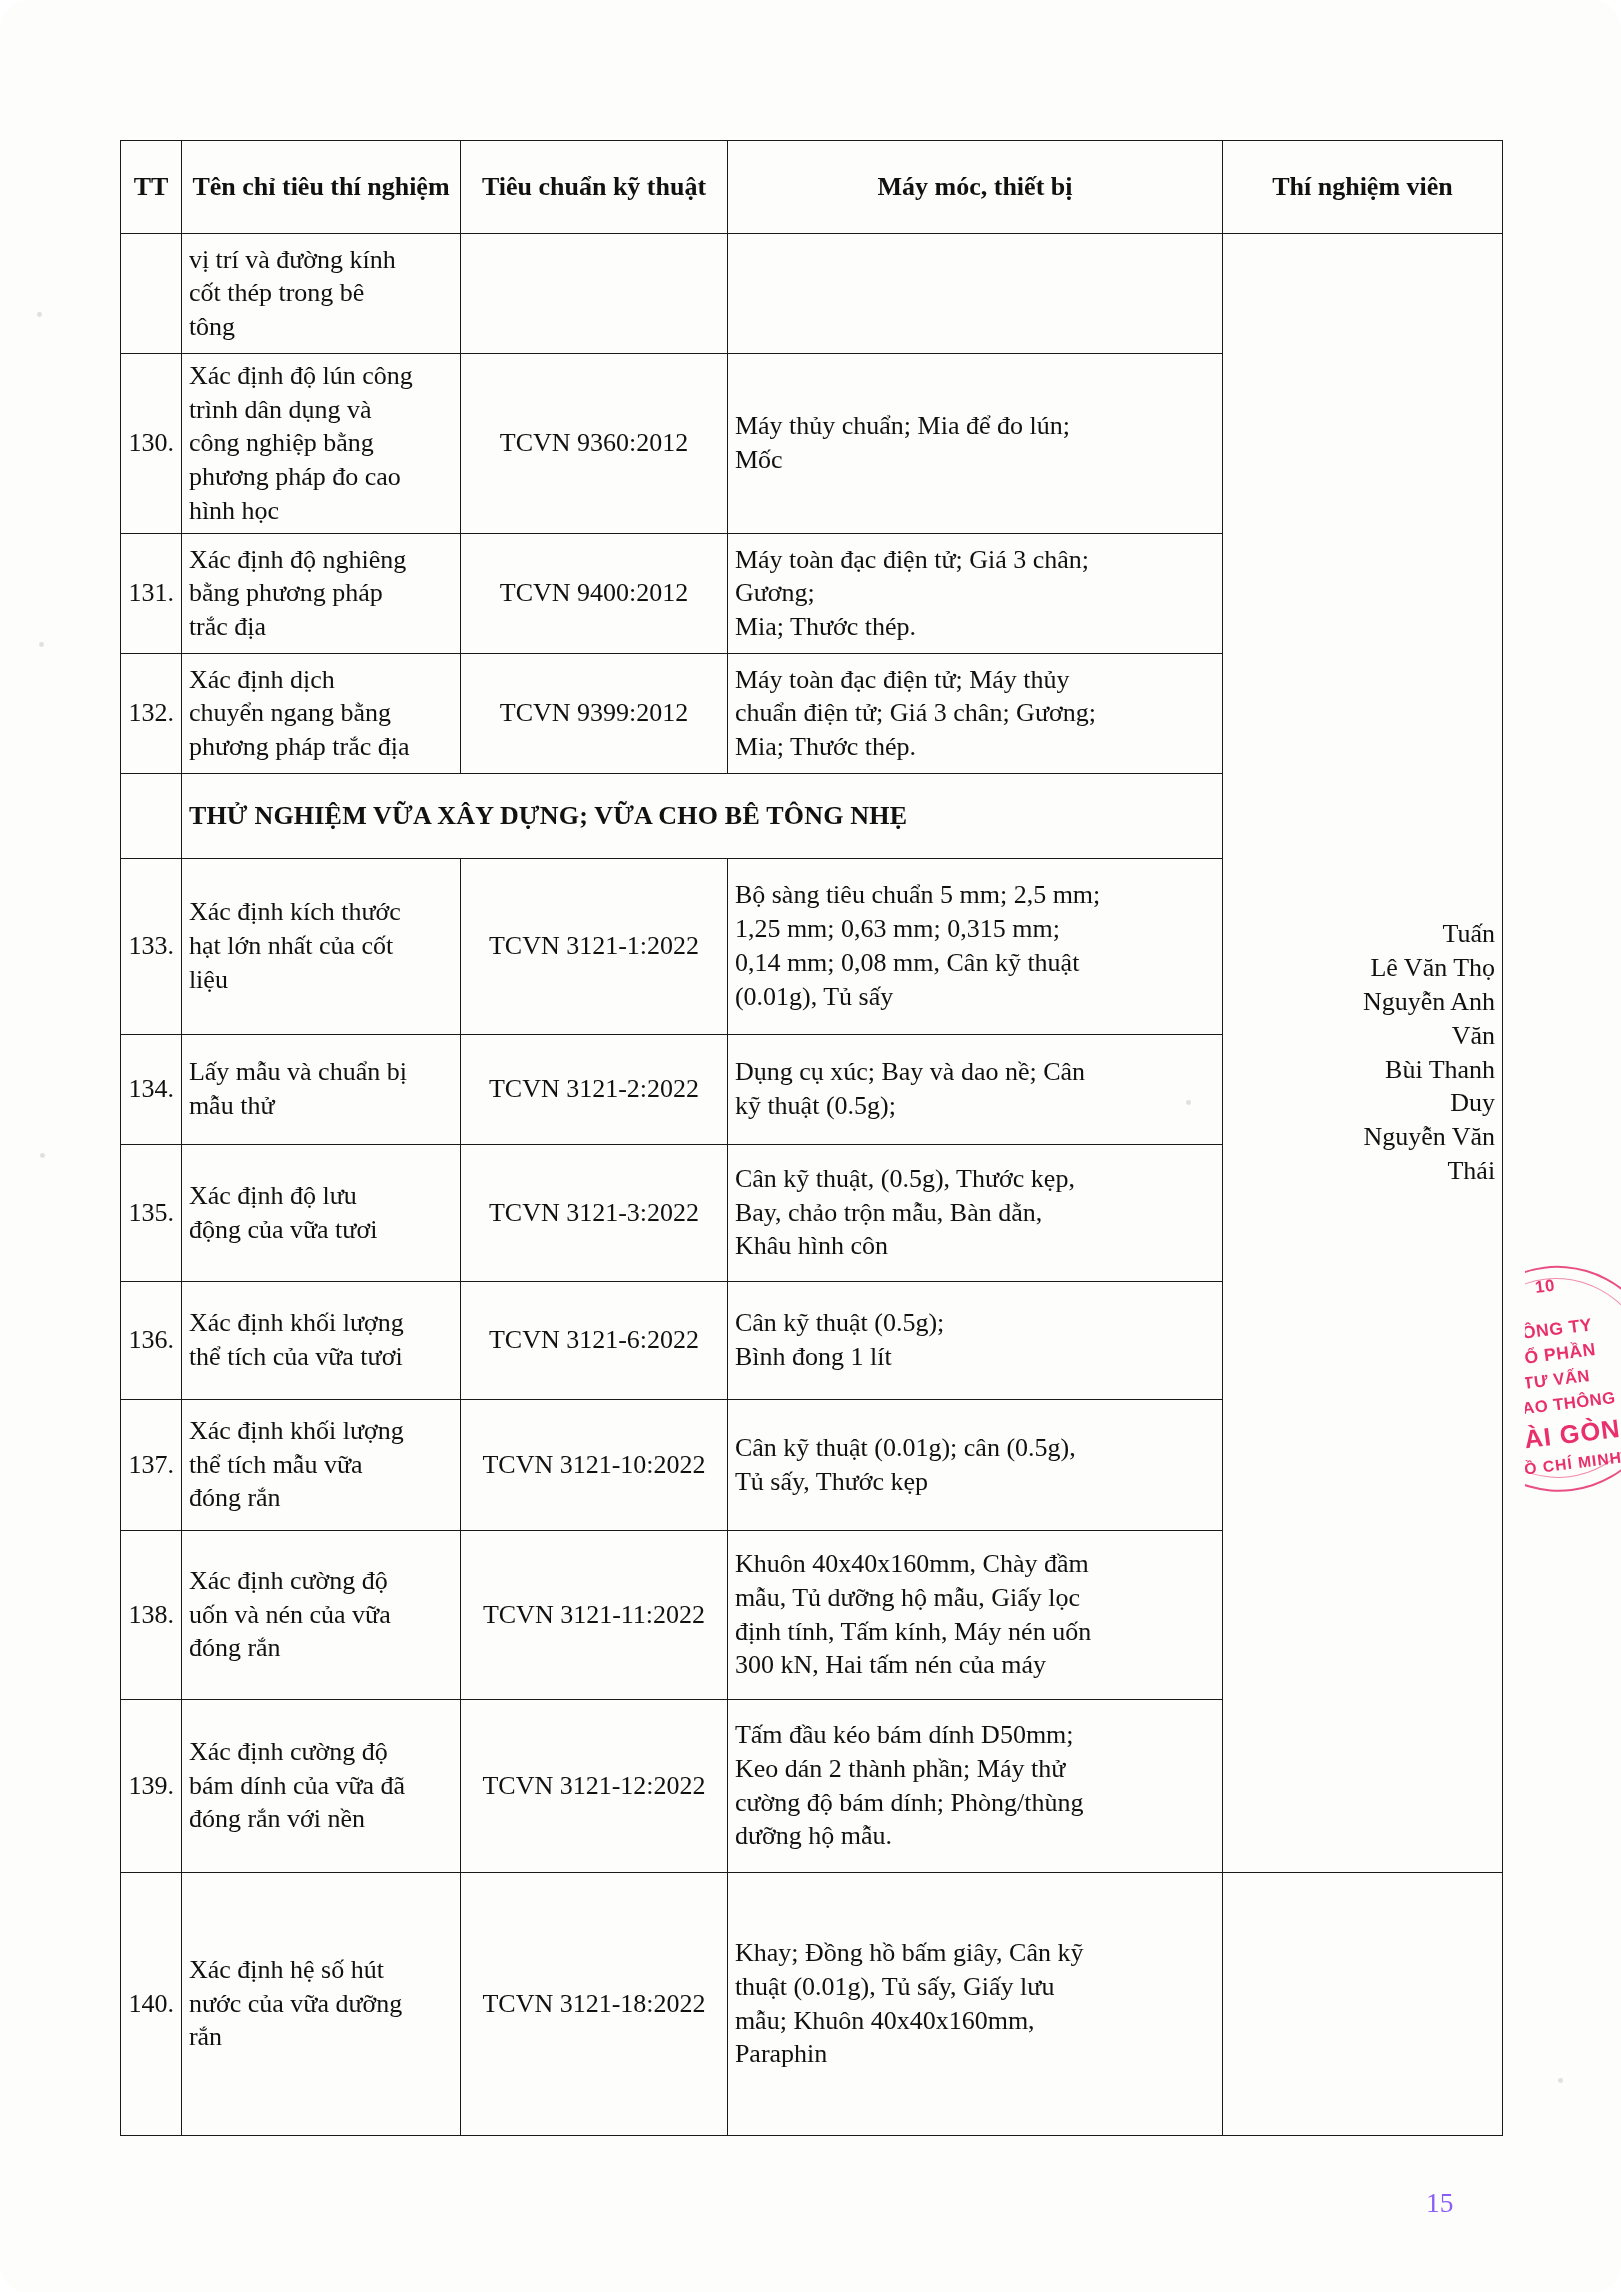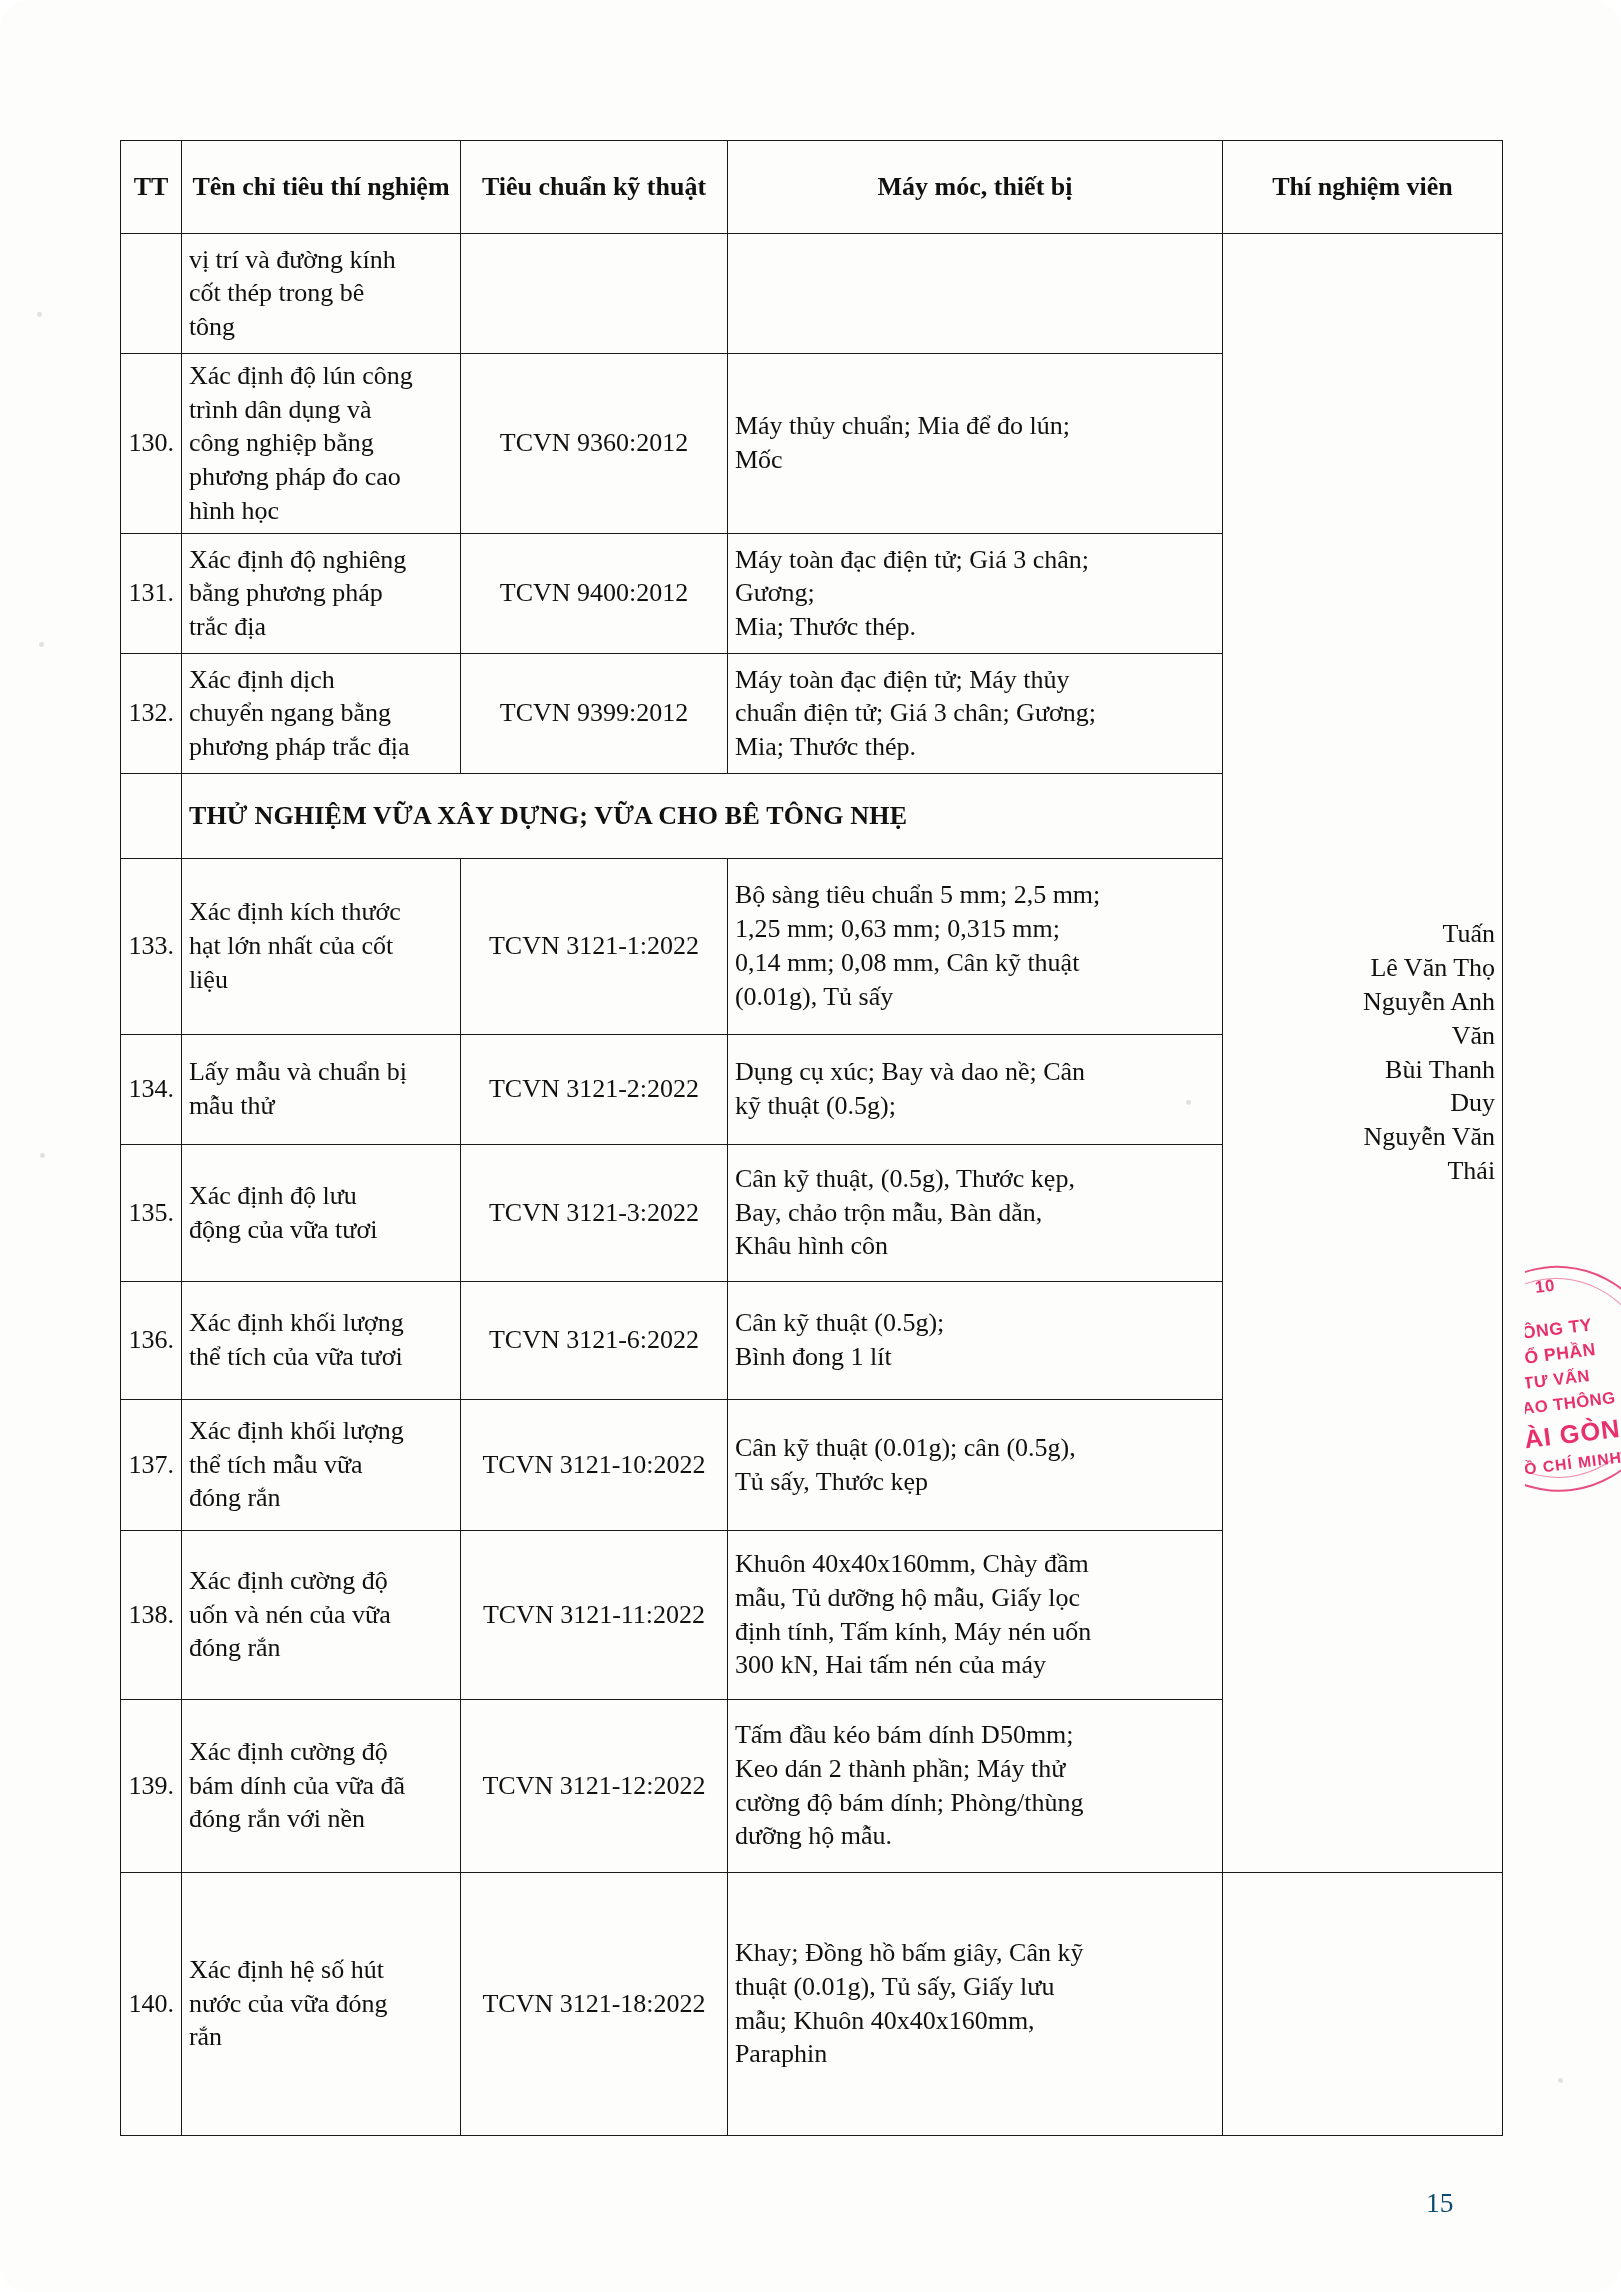--- a/index.html
+++ b/index.html
@@ -165,21 +165,21 @@
   .seal-l3    { top: 108px; font-size: 16.7px; letter-spacing: 0.5px; }
   .seal-l4    { top: 133px; font-size: 16.7px; letter-spacing: 0.5px; }
   .seal-big   { top: 159px; font-size: 25.5px; letter-spacing: 1px; }
   .seal-bot   { top: 194px; font-size: 15.7px; letter-spacing: 1px; }
 
   .page-number {
     position: absolute;
     left: 1426px;
     top: 2188px;
     font-size: 27.4px;
-    color: #0c4a6e;
+    color: #8b5cf6;
   }
 </style>
 </head>
 <body>
 
 <div class="page">
 
   <div class="speck" style="left:37px;  top:312px;  width:4.9px; height:4.9px;"></div>
   <div class="speck" style="left:39px;  top:642px;  width:4.9px; height:4.9px;"></div>
   <div class="speck" style="left:40px;  top:1153px; width:4.9px; height:4.9px;"></div>
@@ -422,21 +422,21 @@
               <span>dưỡng hộ mẫu.</span>
             </div>
           </td>
         </tr>
 
         <tr style="height:263px;">
           <td class="tt">140.</td>
           <td class="name">
             <div class="cell-lines">
               <span>Xác định hệ số hút</span>
-              <span>nước của vữa đóng</span>
+              <span>nước của vữa dưỡng</span>
               <span>rắn</span>
             </div>
           </td>
           <td class="std">TCVN 3121-18:2022</td>
           <td class="machine">
             <div class="cell-lines">
               <span>Khay; Đồng hồ bấm giây, Cân kỹ</span>
               <span>thuật  (0.01g), Tủ sấy, Giấy lưu</span>
               <span>mẫu; Khuôn 40x40x160mm,</span>
               <span>Paraphin</span>

